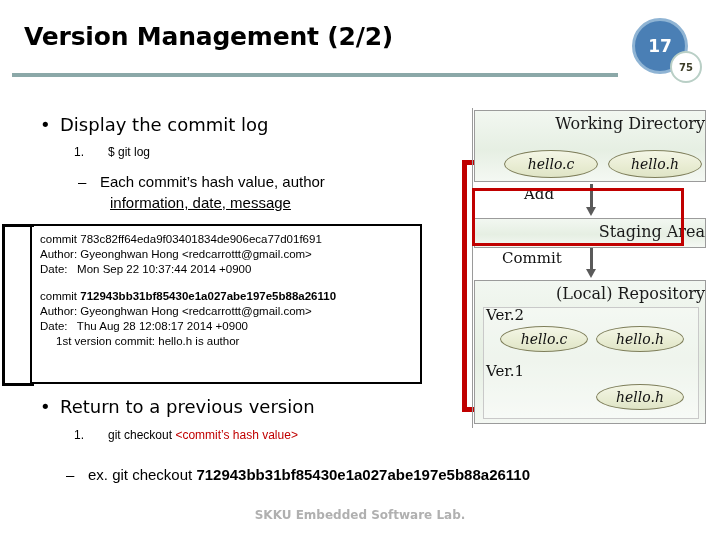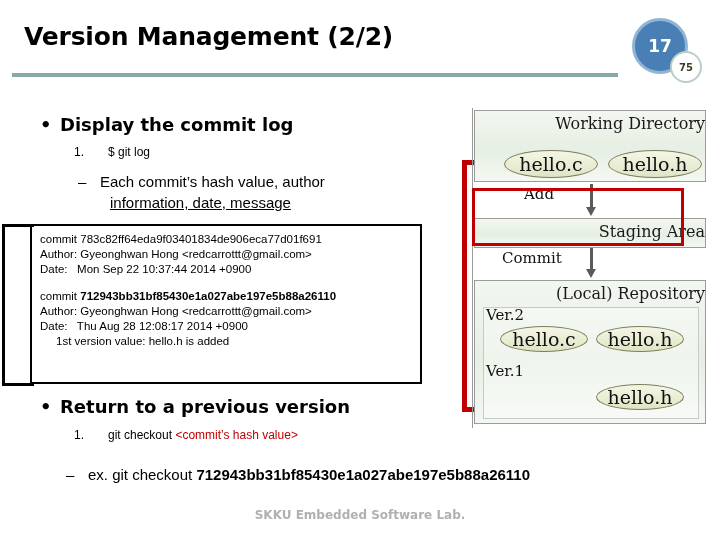--- a/index.html
+++ b/index.html
@@ -79,21 +79,21 @@
     font-size: 10px;
     display: flex;
     align-items: center;
     justify-content: center;
   }
 
   
   .bullet-l1 {
     position: absolute;
     font-family: "DejaVu Sans", sans-serif;
-    font-weight: bold;
+    font-weight: normal;
     font-size: 18px;
     color: #000000;
     white-space: nowrap;
   }
   .bullet-l1 .dot { display: inline-block; width: 20px; }
 
   .bullet-l2 {
     position: absolute;
     font-family: "Liberation Sans", sans-serif;
     font-size: 12px;
@@ -183,26 +183,27 @@
   .wd-box   { left: 12px;  top: 2px;   width: 232px; height: 72px; }
   .stg-box  { left: 12px;  top: 110px; width: 232px; height: 30px; }
   .repo-box { left: 12px;  top: 172px; width: 232px; height: 144px; }
 
   .ellipse {
     position: absolute;
     border: 1px solid #7e7e5a;
     border-radius: 50%;
     background: linear-gradient(180deg, #f4f6e6 0%, #e8ecd2 60%, #dfe4c6 100%);
     font-family: "DejaVu Serif", serif;
-    font-size: 19px;
+    font-size: 14px;
     color: #111111;
     display: flex;
     align-items: center;
     justify-content: center;
     white-space: nowrap;
+    font-style: italic;
   }
 
   .arrow-label {
     position: absolute;
     font-family: "DejaVu Serif", serif;
     font-size: 15px;
     color: #111111;
     white-space: nowrap;
   }
   .down-arrow {
@@ -303,21 +304,21 @@
 <div class="logbox">
   <div class="log-entry">
     <div class="log-line"><span>commit </span><span>783c82ff64eda9f03401834de906eca77d01f691</span></div>
     <div class="log-line">Author: Gyeonghwan Hong &lt;redcarrottt@gmail.com&gt;</div>
     <div class="log-line">Date:   Mon Sep 22 10:37:44 2014 +0900</div>
   </div>
   <div class="log-entry">
     <div class="log-line"><span>commit </span><b>712943bb31bf85430e1a027abe197e5b88a26110</b></div>
     <div class="log-line">Author: Gyeonghwan Hong &lt;redcarrottt@gmail.com&gt;</div>
     <div class="log-line">Date:   Thu Aug 28 12:08:17 2014 +0900</div>
-    <div class="log-line indent">1st version value: hello.h is added</div>
+    <div class="log-line indent">1st version commit: hello.h is author</div>
   </div>
 </div>
 
 <div class="bullet-l1" style="left:40px; top:396px;">
   <span class="dot">•</span><span>Return to a previous version</span>
 </div>
 
 <div class="bullet-l2" style="left:74px; top:428px;">
   <span class="marker">1.</span><span>git checkout </span><span class="red-code">&lt;commit’s hash value&gt;</span>
 </div>

